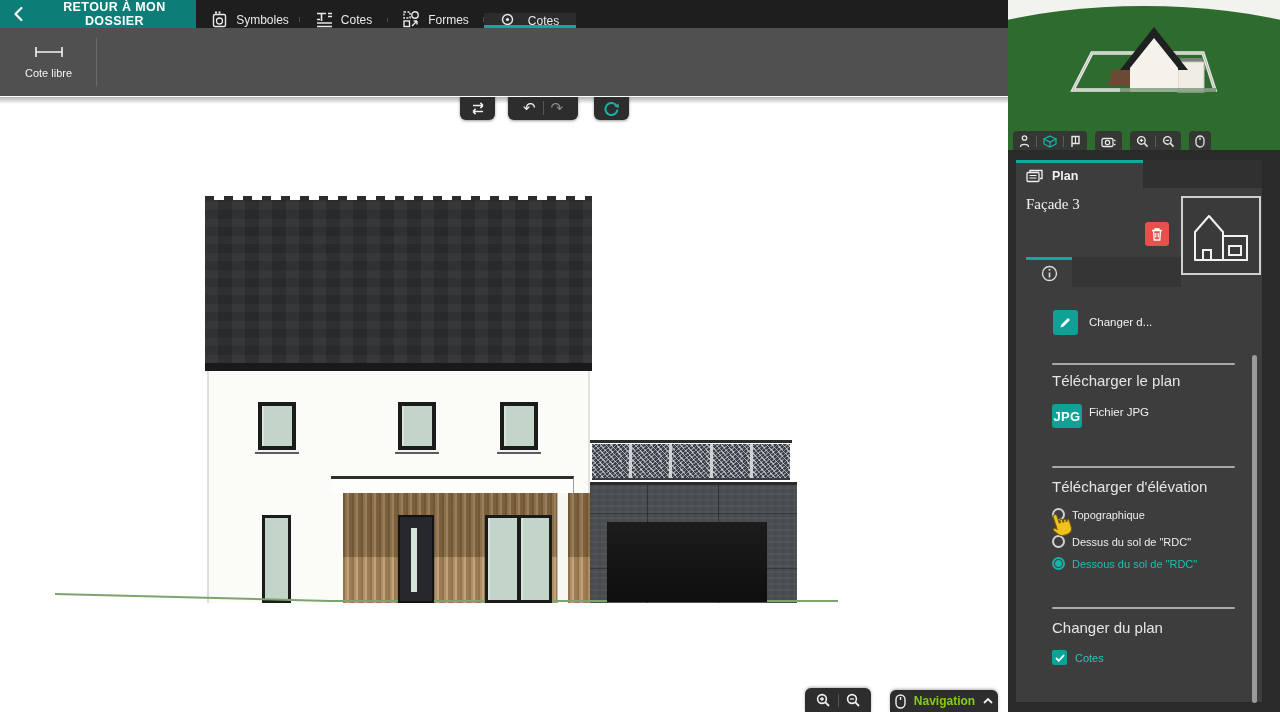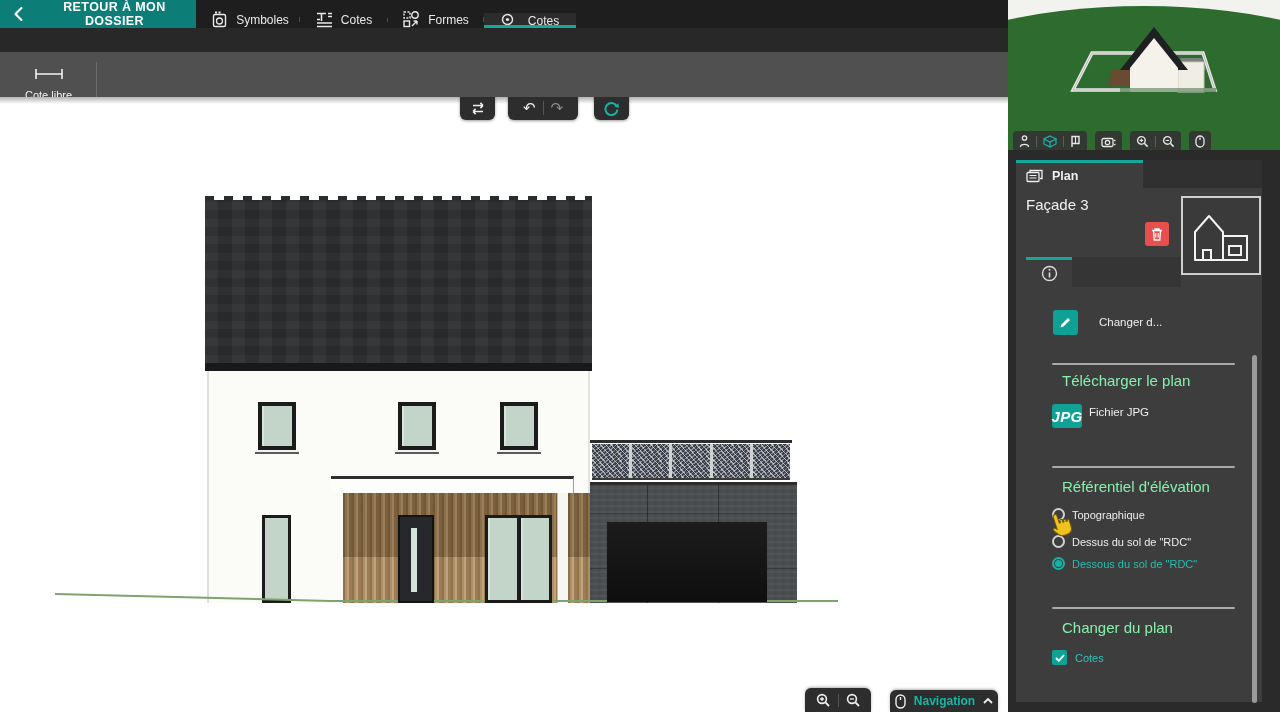--- a/index.html
+++ b/index.html
@@ -19,42 +19,42 @@
   .tabs { display:flex; align-items:flex-end; margin-left:4px; }
   .tab { position:relative; display:flex; align-items:center; justify-content:center; gap:8px;
     color:#e9e9e9; font-size:12px; cursor:pointer; }
   .tab .tdiv { position:absolute; right:0; top:6px; bottom:6px; width:1px; background:#4d4d4d; }
   .tab.active { background:#2c2c2c; }
   .tab.active::after { content:""; position:absolute; left:0; right:0; bottom:0; height:3px; background:#14a79c; }
   .tab svg { flex:0 0 auto; }
 
   
   .toolbar { position:absolute; left:0; top:28px; width:1008px; height:69px; background:#505050;
-    display:flex; border-bottom:5px solid #ffffff;margin-top:24px; }
+    display:flex; border-bottom:1px solid #ffffff; }
   .tool { position:relative; display:flex; flex-direction:column; align-items:center; justify-content:center;
     gap:9px; color:#f2f2f2; font-size:11px; cursor:pointer; }
   .tool .tdiv { position:absolute; right:0; top:10px; bottom:10px; width:1px; background:#6b6b6b; }
 
   
   .canvas { position:absolute; left:0; top:97px; width:1008px; height:615px; background:#ffffff; overflow:hidden; }
   .canvas::before { content:""; position:absolute; left:0; top:0; right:0; height:7px;
     background:linear-gradient(rgba(0,0,0,.30), rgba(0,0,0,0)); pointer-events:none; z-index:5; }
 
   .float-btn { position:absolute; top:-1px; height:24px; background:#2d2d2d; border-radius:0 0 6px 6px;
     display:flex; align-items:center; justify-content:center; z-index:6; cursor:pointer;
     box-shadow:0 1px 3px rgba(0,0,0,.4); color:#f0f0f0; }
   .float-btn .vdiv { width:1px; height:14px; background:#555; margin:0 7px; }
   .u-undo,.u-redo { font-size:15px; line-height:1; font-family:"DejaVu Sans", sans-serif; }
   .u-redo { color:#8c8c8c; }
 
   
   .bottom-btn { position:absolute; background:#2d2d2d; border-radius:6px 6px 0 0; z-index:6;
     display:flex; align-items:center; justify-content:center; color:#fff; cursor:pointer;
     box-shadow:0 -1px 3px rgba(0,0,0,.3); }
-  .nav-label { font-size:12px; font-weight:bold; color:#14b8a6; margin:0 8px 0 8px; }
+  .nav-label { font-size:12px; font-weight:bold; color:#84cc16; margin:0 8px 0 8px; }
 
   
   .hp { position:absolute; }
   .roof-tabs { left:205px; top:99px; width:387px; height:5px;
     background:repeating-linear-gradient(90deg,#2c2c2e 0 9px, transparent 9px 19px); }
   .roof { left:205px; top:103px; width:387px; height:163px; background:#2e2f31;
     background-image:
       repeating-linear-gradient(90deg, rgba(255,255,255,.025) 0 13px, rgba(0,0,0,.07) 13px 27px),
       repeating-linear-gradient(0deg, rgba(255,255,255,.02) 0 8px, rgba(0,0,0,.06) 8px 17px); }
   .fascia { left:205px; top:266px; width:387px; height:8px; background:#19191b; }
@@ -105,54 +105,54 @@
   .mini-group .mdiv { width:1px; height:11px; background:#5c5c5c; margin:0 6px; }
   .mini-group span { display:flex; align-items:center; cursor:pointer; }
 
   .plan-row { position:absolute; left:8px; top:160px; width:246px; height:28px; background:#303030; }
   .plan-tab { position:absolute; left:0; top:0; width:127px; height:28px; background:#3d3d3d;
     border-top:3px solid #14a79c; display:flex; align-items:center; gap:9px; padding-left:10px;
     color:#f0f0f0; font-size:12.5px; font-weight:bold; cursor:pointer; }
 
   .panel { position:absolute; left:8px; top:188px; width:246px; height:514px; background:#3d3d3d;
     color:#eaeaea; }
-  .panel-title { position:absolute; left:10px; top:8px; font-size:15px; color:#f2f2f2; }
+  .panel-title { position:absolute; left:10px; top:8px; font-size:15px; color:#f2f2f2;font-family:Liberation Serif, serif; }
   .trash-btn { position:absolute; left:129px; top:34px; width:24px; height:24px; background:#e8504e;
     border:none; border-radius:3px; display:flex; align-items:center; justify-content:center; cursor:pointer; }
   .thumb { position:absolute; left:165px; top:8px; width:80px; height:79px; background:#3a3a3a;
     border:2px solid #cfcfcf; display:flex; align-items:center; justify-content:center; cursor:pointer; }
   .info-strip { position:absolute; left:56px; top:69px; width:109px; height:30px; background:#353535; }
   .info-tab { position:absolute; left:10px; top:69px; width:46px; height:30px; background:#3d3d3d;
     border-top:3px solid #14a79c; display:flex; align-items:center; justify-content:center; cursor:pointer; }
 
   .sq-btn { position:absolute; background:#0fa096; border:none; border-radius:3px; cursor:pointer;
     display:flex; align-items:center; justify-content:center; color:#fff; }
   .row-label { position:absolute; font-size:11.5px; color:#f0f0f0; }
   .pdivider { position:absolute; left:36px; width:183px; height:2px; background:#a9a9a9; border-radius:1px; }
-  .pheading { position:absolute; left:46px; font-size:15px; color:#86efac; }
+  .pheading { position:absolute; left:36px; font-size:15px; color:#e5e5e5; }
 
   .radio-row { position:absolute; left:36px; display:flex; align-items:center; gap:7px; cursor:pointer; }
   .radio { width:13px; height:13px; border-radius:50%; border:2px solid #d2d2d2; background:transparent;
     display:flex; align-items:center; justify-content:center; }
   .radio.sel { border-color:#17b2a6; }
   .radio.sel::after { content:""; width:7px; height:7px; border-radius:50%; background:#17b2a6; }
   .radio-label { font-size:11px; color:#ececec; }
   .radio-row.sel .radio-label { color:#25bdb1; }
 
   .check-row { position:absolute; left:36px; display:flex; align-items:center; gap:8px; cursor:pointer; }
   .checkbox { width:15px; height:15px; background:#0fa096; border-radius:2px;
     display:flex; align-items:center; justify-content:center; }
   .check-label { font-size:11px; color:#2fc4b8; }
 
   .scrollbar { position:absolute; left:236px; top:167px; width:5px; height:348px; background:#9b9b9b;
     border-radius:3px; cursor:pointer; }
 
   .cursor-hand { position:absolute; left:1048px; top:511px; z-index:50; pointer-events:none; }
 
-  .jpg-badge { font-weight:bold; font-size:15px; letter-spacing:.3px;font-style:italic; }
+  .jpg-badge { font-weight:bold; font-size:13px; letter-spacing:.3px; }
 </style>
 </head>
 <body>
 
 <div class="app">
 
   <div class="workspace">
 
     <header class="topbar">
       <button class="back-btn">
@@ -425,33 +425,33 @@
           <path d="M8.5 7.5 v5" stroke="#dcdcdc" stroke-width="1.6"></path>
           <circle cx="8.5" cy="4.8" r="1" fill="#dcdcdc"></circle>
         </svg>
       </div>
 
       <button class="sq-btn" style="left:37px;top:122px;width:25px;height:25px">
         <svg width="13" height="13" viewBox="0 0 13 13">
           <path d="M1.5 11.5 L2.5 8.5 L9 2 L11 4 L4.5 10.5 Z" fill="#fff"></path>
         </svg>
       </button>
-      <span class="row-label" style="left:83px;top:128px">Changer d...</span>
+      <span class="row-label" style="left:73px;top:128px">Changer d...</span>
 
       <span class="pdivider" style="top:175px"></span>
 
       <div class="pheading" style="top:184px">Télécharger le plan</div>
       <button class="sq-btn" style="left:36px;top:216px;width:30px;height:24px">
         <span class="jpg-badge">JPG</span>
       </button>
       <span class="row-label" style="left:73px;top:218px">Fichier JPG</span>
 
       <span class="pdivider" style="top:278px"></span>
 
-      <div class="pheading" style="top:290px">Référentiel d'élévation</div>
+      <div class="pheading" style="top:290px">Télécharger d'élévation</div>
 
       <div class="radio-row" style="top:320px">
         <span class="radio"></span>
         <span class="radio-label">Topographique</span>
       </div>
       <div class="radio-row" style="top:347px">
         <span class="radio"></span>
         <span class="radio-label">Dessus du sol de "RDC"</span>
       </div>
       <div class="radio-row sel" style="top:369px">

